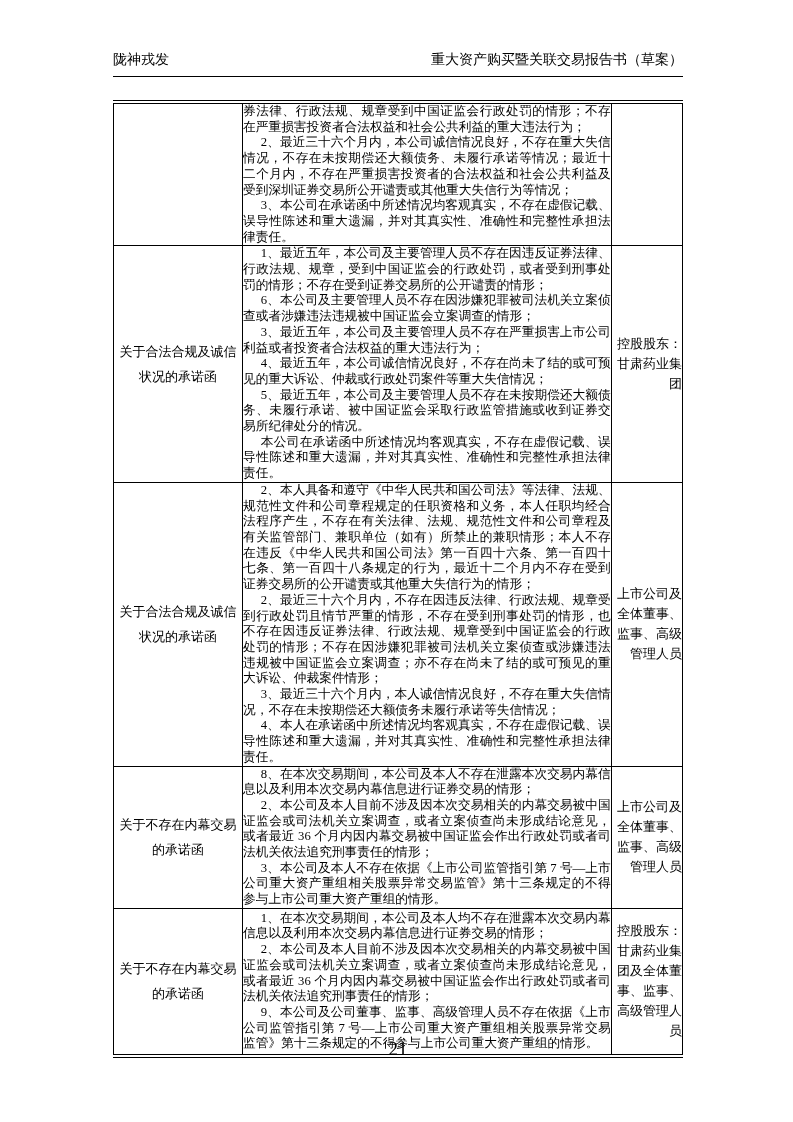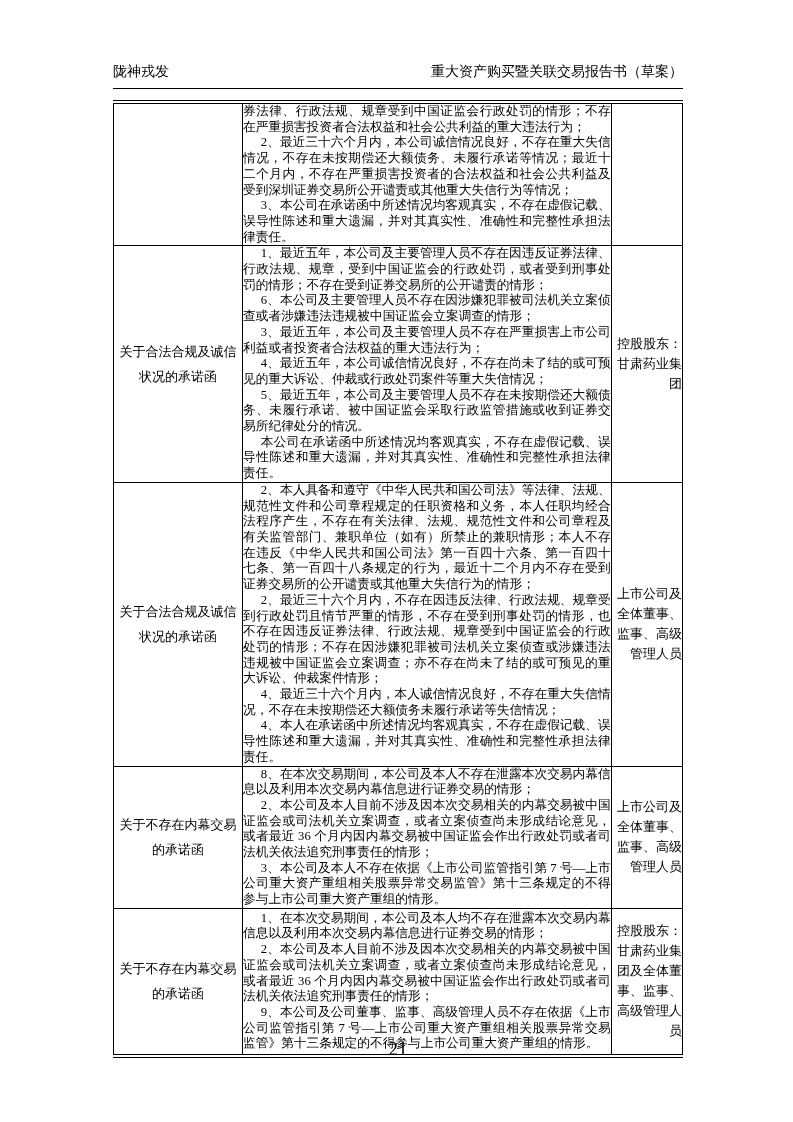--- a/index.html
+++ b/index.html
@@ -16,21 +16,21 @@
     background: #ffffff;
     overflow: hidden;
   }
   .content {
     position: absolute;
     left: 113px;
     width: 570px;
   }
   
   .header {
-    top: 62px;
+    top: 50px;
     display: flex;
     justify-content: space-between;
     align-items: flex-end;
     font-size: 14px;
     line-height: 20px;
     border-bottom: 1px solid #000;
     padding-bottom: 6px;
   }
   
   .tbl-wrap { top: 100px; }
@@ -122,21 +122,21 @@
             <p>本公司在承诺函中所述情况均客观真实，不存在虚假记载、误导性陈述和重大遗漏，并对其真实性、准确性和完整性承担法律责任。</p>
           </td>
           <td class="c-party">控股股东：甘肃药业集团</td>
         </tr>
 
         <tr class="r2">
           <td class="c-label">关于合法合规及诚信状况的承诺函</td>
           <td class="c-body">
             <p>2、本人具备和遵守《中华人民共和国公司法》等法律、法规、规范性文件和公司章程规定的任职资格和义务，本人任职均经合法程序产生，不存在有关法律、法规、规范性文件和公司章程及有关监管部门、兼职单位（如有）所禁止的兼职情形；本人不存在违反《中华人民共和国公司法》第一百四十六条、第一百四十七条、第一百四十八条规定的行为，最近十二个月内不存在受到证券交易所的公开谴责或其他重大失信行为的情形；</p>
             <p>2、最近三十六个月内，不存在因违反法律、行政法规、规章受到行政处罚且情节严重的情形，不存在受到刑事处罚的情形，也不存在因违反证券法律、行政法规、规章受到中国证监会的行政处罚的情形；不存在因涉嫌犯罪被司法机关立案侦查或涉嫌违法违规被中国证监会立案调查；亦不存在尚未了结的或可预见的重大诉讼、仲裁案件情形；</p>
-            <p>4、最近三十六个月内，本人诚信情况良好，不存在重大失信情况，不存在未按期偿还大额债务未履行承诺等失信情况；</p>
+            <p>3、最近三十六个月内，本人诚信情况良好，不存在重大失信情况，不存在未按期偿还大额债务未履行承诺等失信情况；</p>
             <p>4、本人在承诺函中所述情况均客观真实，不存在虚假记载、误导性陈述和重大遗漏，并对其真实性、准确性和完整性承担法律责任。</p>
           </td>
           <td class="c-party">上市公司及全体董事、监事、高级管理人员</td>
         </tr>
 
         <tr class="r3">
           <td class="c-label">关于不存在内幕交易的承诺函</td>
           <td class="c-body">
             <p>8、在本次交易期间，本公司及本人不存在泄露本次交易内幕信息以及利用本次交易内幕信息进行证券交易的情形；</p>
             <p>2、本公司及本人目前不涉及因本次交易相关的内幕交易被中国证监会或司法机关立案调查，或者立案侦查尚未形成结论意见，或者最近 36 个月内因内幕交易被中国证监会作出行政处罚或者司法机关依法追究刑事责任的情形；</p>

